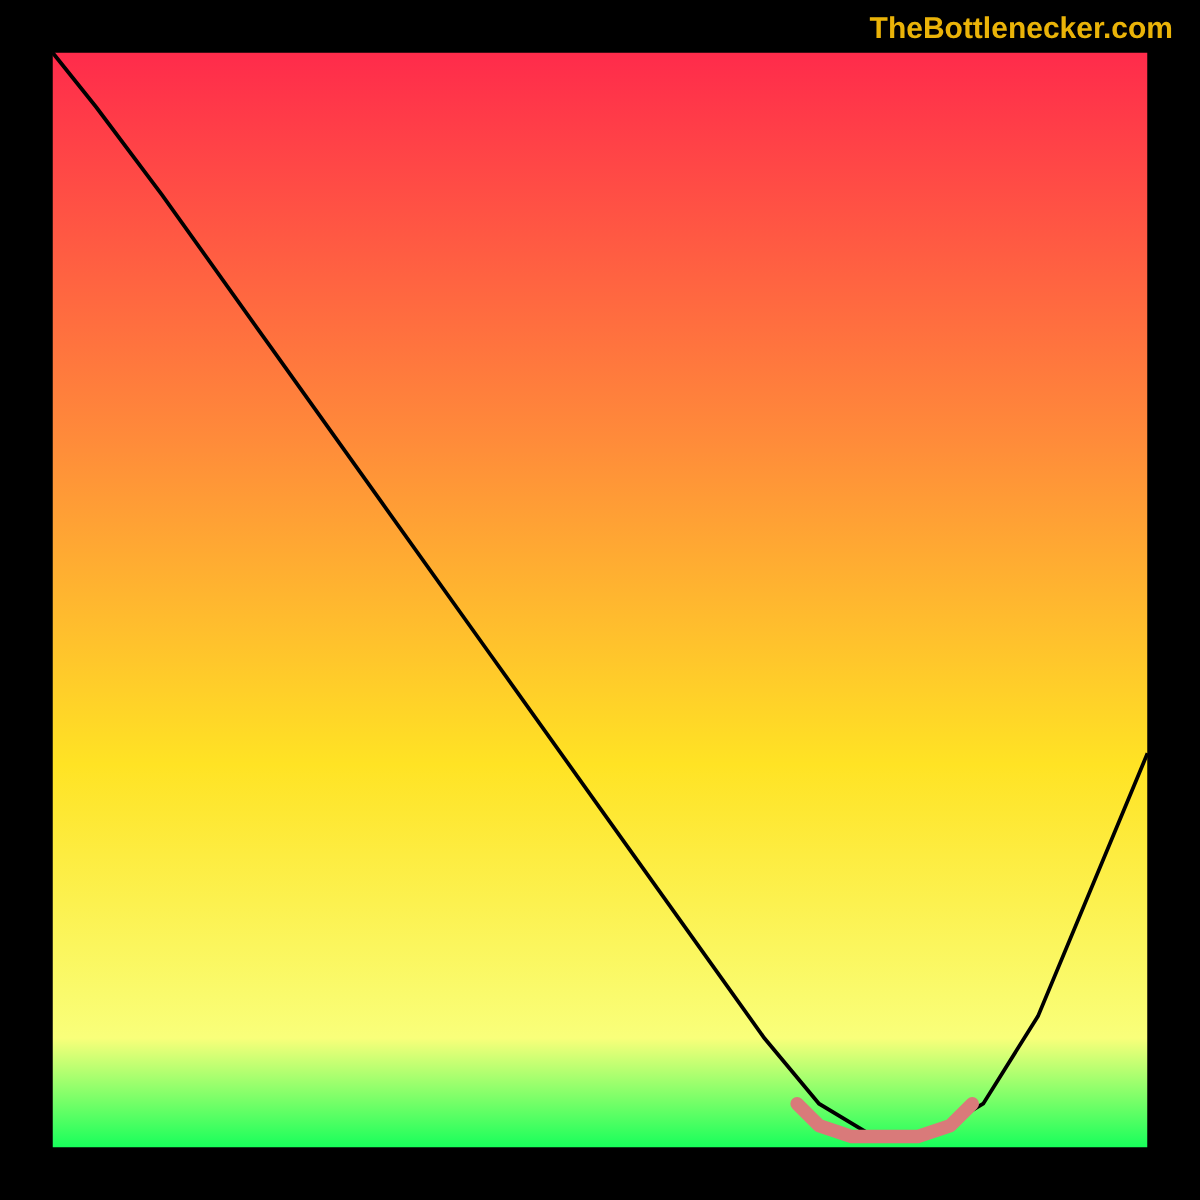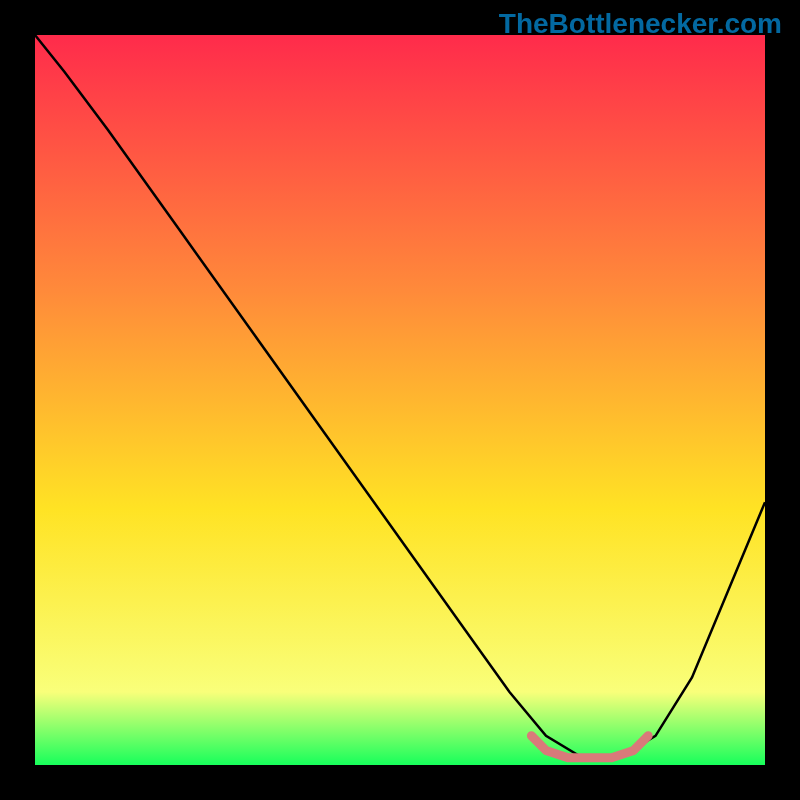--- a/index.html
+++ b/index.html
@@ -7,22 +7,22 @@
     width: 800px;
     height: 800px;
     background: #000;
     position: relative;
     font-family: Arial, sans-serif;
   }
   .watermark {
     position: absolute;
     top: 8px;
     right: 18px;
-    color: #0369a1;
-    font-size: 28px;
+    color: #eab308;
+    font-size: 20px;
     font-weight: bold;
     z-index: 10;
   }
   .chart-frame {
     position: absolute;
     top: 35px;
     left: 35px;
     width: 730px;
     height: 730px;
     background: #000;

